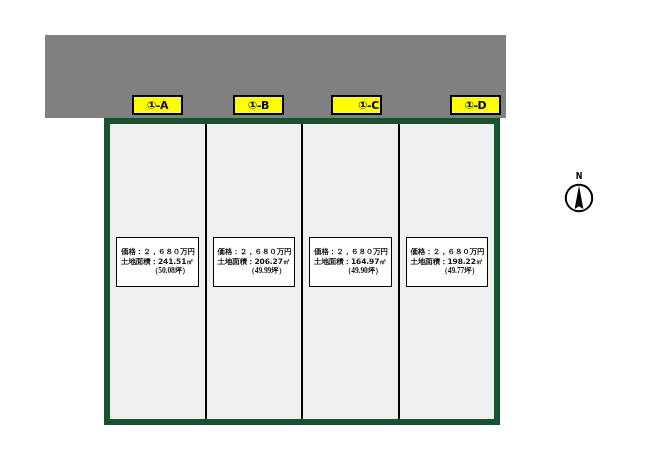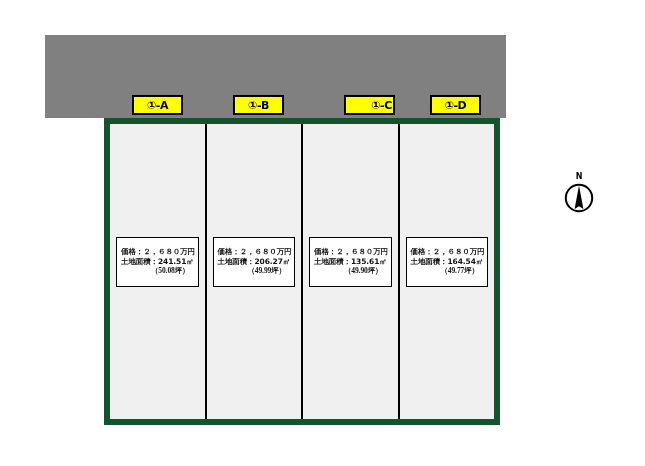--- a/index.html
+++ b/index.html
@@ -96,22 +96,22 @@
     justify-content: center;
     font-size: 11px;
     font-weight: bold;
     color: #000000;
     font-family: "DejaVu Sans", sans-serif;
     letter-spacing: -0.5px;
     top: 95px;
   }
   .tag-a { left: 132px; text-align: right; }
   .tag-b { left: 233px; }
-  .tag-c { left: 344px; padding-left: 24px; }
-  .tag-d { left: 430px; }
+  .tag-c { left: 331px; padding-left: 24px; }
+  .tag-d { left: 450px; }
 
   
   .compass {
     position: absolute;
     left: 561px;
     top: 172px;
     width: 36px;
     height: 52px;
   }
   .compass-label {
@@ -152,29 +152,29 @@
       <div class="lot-info">
         <div class="info-line">価格：２，６８０万円</div>
         <div class="info-line">土地面積：206.27㎡</div>
         <div class="info-line indent">（49.99坪）</div>
       </div>
     </div>
 
     <div class="lot">
       <div class="lot-info">
         <div class="info-line">価格：２，６８０万円</div>
-        <div class="info-line">土地面積：135.61㎡</div>
+        <div class="info-line">土地面積：164.97㎡</div>
         <div class="info-line indent">（49.90坪）</div>
       </div>
     </div>
 
     <div class="lot">
       <div class="lot-info">
         <div class="info-line">価格：２，６８０万円</div>
-        <div class="info-line">土地面積：164.54㎡</div>
+        <div class="info-line">土地面積：198.22㎡</div>
         <div class="info-line indent">（49.77坪）</div>
       </div>
     </div>
 
   </div>
 
   <div class="lot-tag tag-a">①-A</div>
   <div class="lot-tag tag-b">①-B</div>
   <div class="lot-tag tag-c">①-C</div>
   <div class="lot-tag tag-d">①-D</div>

